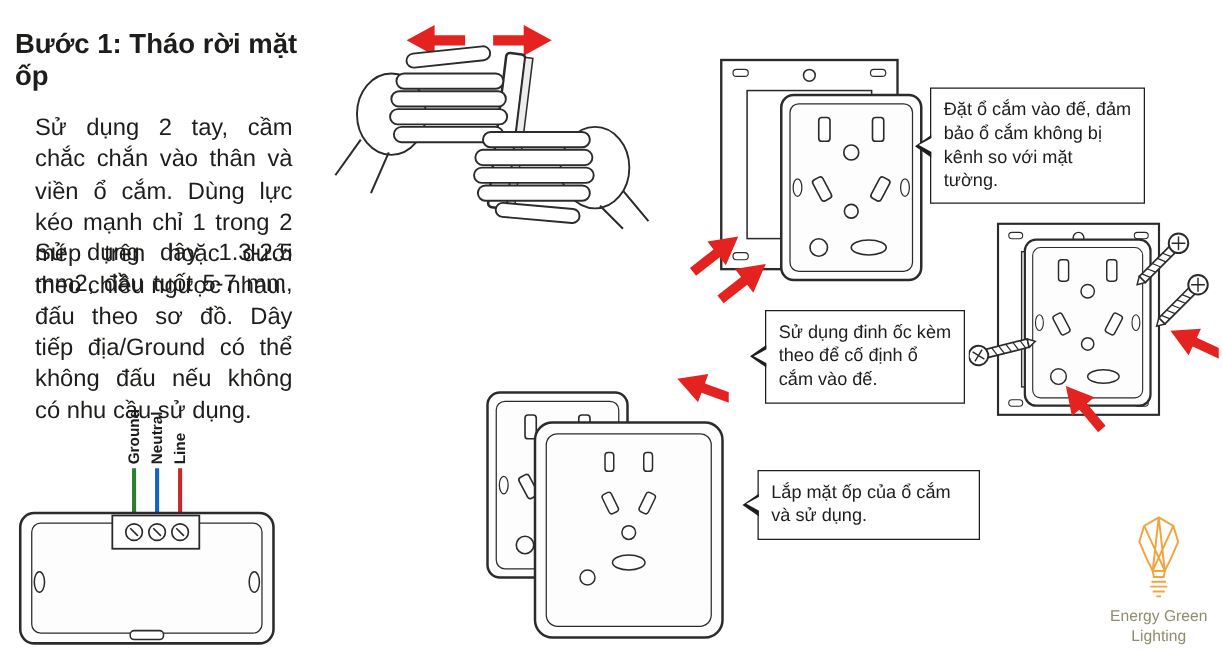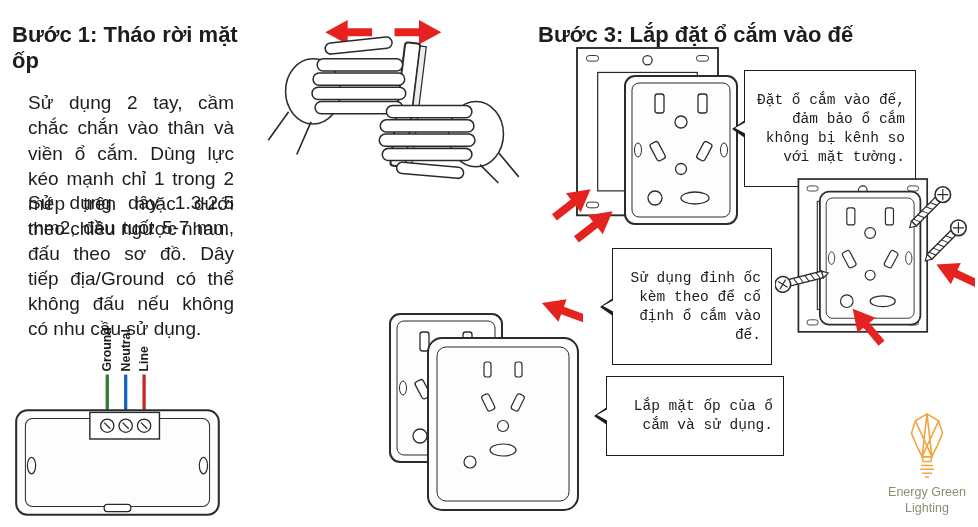--- a/index.html
+++ b/index.html
@@ -6,21 +6,21 @@
   .sheet{
     position:relative;width:978px;height:527px;background:#ffffff;
     font-family:"Liberation Sans",sans-serif;color:#1d1d1b;overflow:hidden;
   }
   .step-block{position:absolute;}
   .step-title{font-size:22px;font-weight:bold;margin:0 0 7px 0;letter-spacing:0;}
   .step-body{font-size:19px;line-height:1.33;text-align:justify;margin:16px;}
   .ill{position:absolute;}
   .callout{
     position:absolute;border:1.7px solid #1d1d1b;background:#fff;
-    padding:20px 10px;font-size:14.5px;line-height:1.3;text-align:right;box-sizing:border-box;font-family:Liberation Mono, monospace;
+    padding:8px 10px;font-size:14.5px;line-height:1.3;text-align:left;box-sizing:border-box;
   }
   .callout::before{
     content:"";position:absolute;left:-13px;top:50%;margin-top:-9px;
     border-top:9px solid transparent;border-bottom:9px solid transparent;border-right:13px solid #1d1d1b;
   }
   .callout::after{
     content:"";position:absolute;left:-10px;top:50%;margin-top:-6.5px;
     border-top:6.5px solid transparent;border-bottom:6.5px solid transparent;border-right:11px solid #fff;
   }
   .logo{position:absolute;left:872px;top:412px;width:110px;text-align:center;}
@@ -74,23 +74,20 @@
 
   <section class="step-block" style="left:12px;top:22px;width:238px;">
     <h2 class="step-title">Bước 1: Tháo rời mặt ốp</h2>
     <p class="step-body">Sử dụng 2 tay, cầm chắc chắn vào thân và viền ổ cắm. Dùng lực kéo mạnh chỉ 1 trong 2 mép trên hoặc dưới theo chiều ngược nhau.</p>
   </section>
 
   <section class="step-block" style="left:12px;top:174px;width:238px;">
     <p class="step-body">Sử dụng dây 1.3-2.5 mm2, đầu tuốt 5-7 mm, đấu theo sơ đồ. Dây tiếp địa/Ground có thể không đấu nếu không có nhu cầu sử dụng.</p>
   </section>
 
-  <section class="step-block" style="left:538px;top:22px;width:420px;">
-    <h2 class="step-title">Bước 3: Lắp đặt ổ cắm vào đế</h2>
-  </section>
 
   <svg class="ill" style="left:266px;top:16px;" width="255" height="168" viewBox="0 0 250 165">
     <use href="#arrow-r" transform="translate(104,28) rotate(180)"></use>
     <use href="#arrow-r" transform="translate(126,4)"></use>
     <g transform="rotate(7 136 88)">
       <rect x="129" y="26" width="15" height="122" rx="3" fill="#fff" stroke="#2b2b2b" stroke-width="2"></rect>
       <rect x="144" y="28" width="6" height="118" fill="#ededed" stroke="#2b2b2b" stroke-width="1.2"></rect>
     </g>
     <g fill="#fff" stroke="#2b2b2b" stroke-width="1.5">
       <ellipse cx="46" cy="74" rx="27" ry="32"></ellipse>

